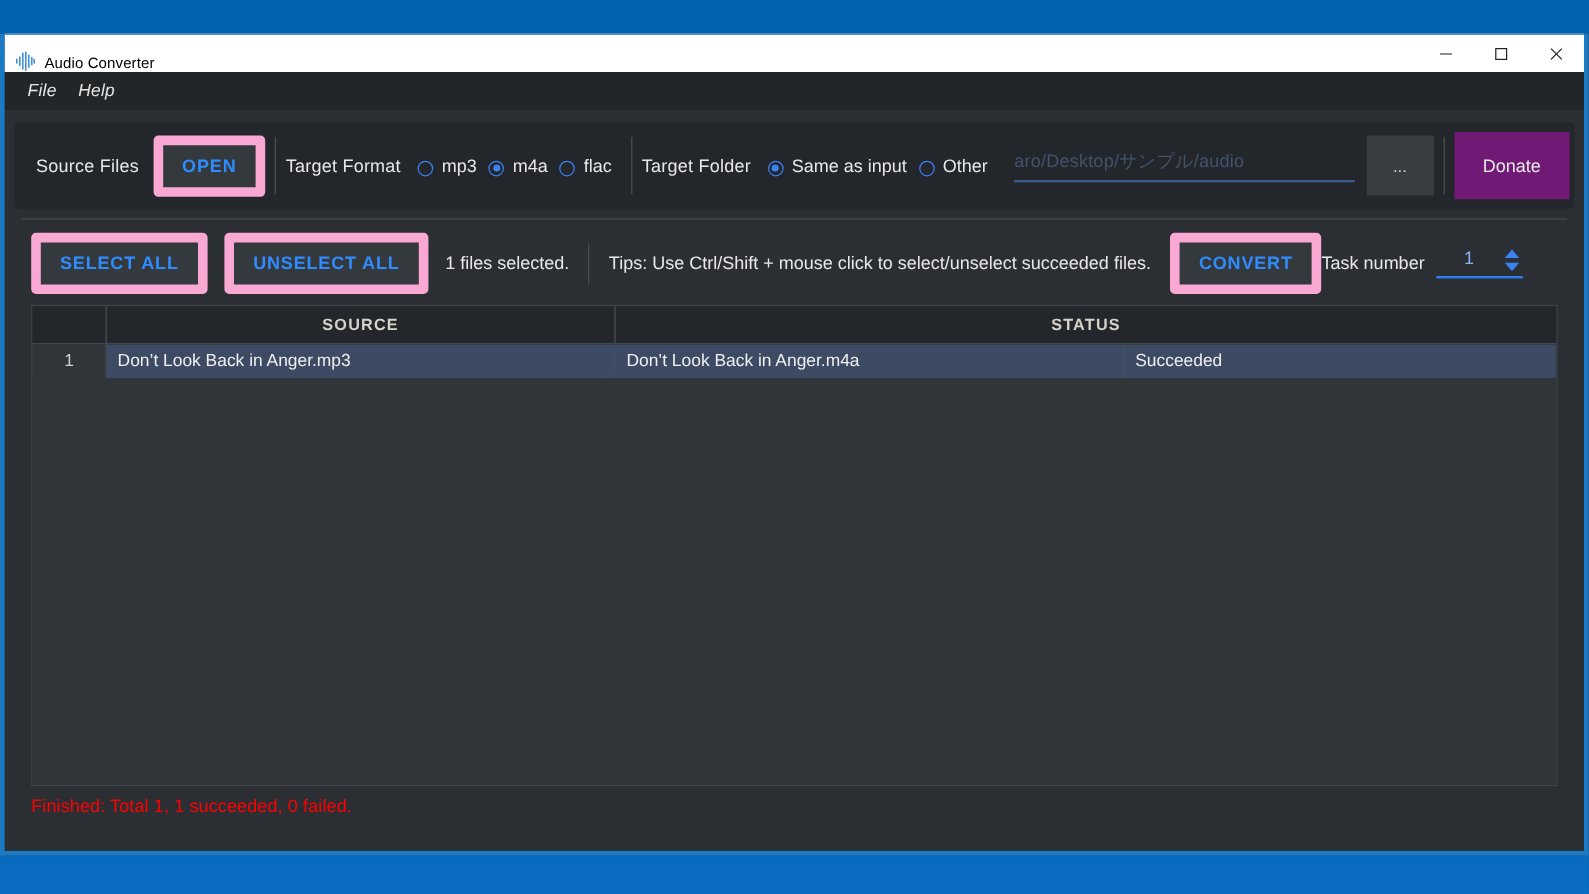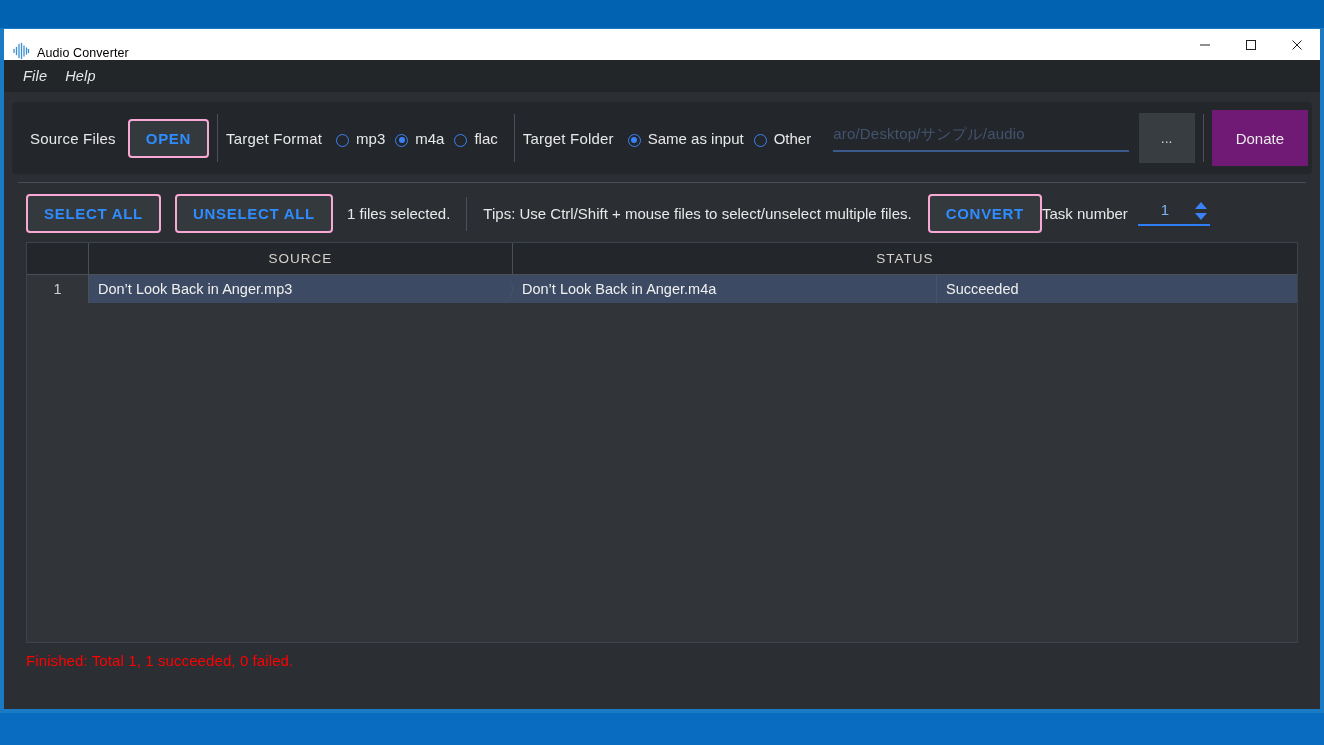--- a/index.html
+++ b/index.html
@@ -114,21 +114,21 @@
     flex: 0 0 auto;
   }
   .lbl {
     font-size: 15px;
     color: #e8e8e8;
     letter-spacing: 0.2px;
     white-space: nowrap;
   }
 
   .btn-outline {
-    border: 2px solid #f9a8d4;
+    border: 8px solid #f9a8d4;
     border-radius: 4px;
     background: #34393e;
     color: #2f8cff;
     font-size: 15px;
     font-weight: bold;
     letter-spacing: 0.7px;
     padding: 9px 16px;
     white-space: nowrap;
   }
 
@@ -276,21 +276,21 @@
     height: 31px;
     background: #23272b;
     flex: 0 0 auto;
     border-bottom: 1px solid #4a5055;
   }
   .th {
     display: flex;
     align-items: center;
     justify-content: center;
     font-size: 13.5px;
-    font-weight: normal;
+    font-weight: bold;
     color: #d6d2cb;
     letter-spacing: 1px;
     border-right: 1px solid #4a5055;
     box-sizing: border-box;
     height: 100%;
   }
   .th.idx { width: 62px; border-right: 1px solid #4a5055; }
   .th.src { width: 424px; }
   .th.tgt { width: 424px; }
   .th.sta { flex: 1 1 auto; border-right: none; }
@@ -435,21 +435,21 @@
         <div id="donate-btn">Donate</div>
       </div>
 
       <div id="panel-divider"></div>
 
       <div id="action-row">
         <div class="btn-outline">SELECT ALL</div>
         <div class="btn-outline" style="margin-left:14px;">UNSELECT ALL</div>
         <span id="files-selected">1 files selected.</span>
         <div class="sep-v" style="height:34px;margin:0 2px;"></div>
-        <span id="tips-text">Tips: Use Ctrl/Shift + mouse files to select/unselect multiple files.</span>
+        <span id="tips-text">Tips: Use Ctrl/Shift + mouse click to select/unselect succeeded files.</span>
         <div class="btn-outline" style="margin-left:2px;">CONVERT</div>
         <span id="task-label">Task number</span>
         <div id="spinner">
           <span id="spin-value">1</span>
           <span id="spin-arrows">
             <span class="arrow-up"></span>
             <span class="arrow-down"></span>
           </span>
         </div>
       </div>

